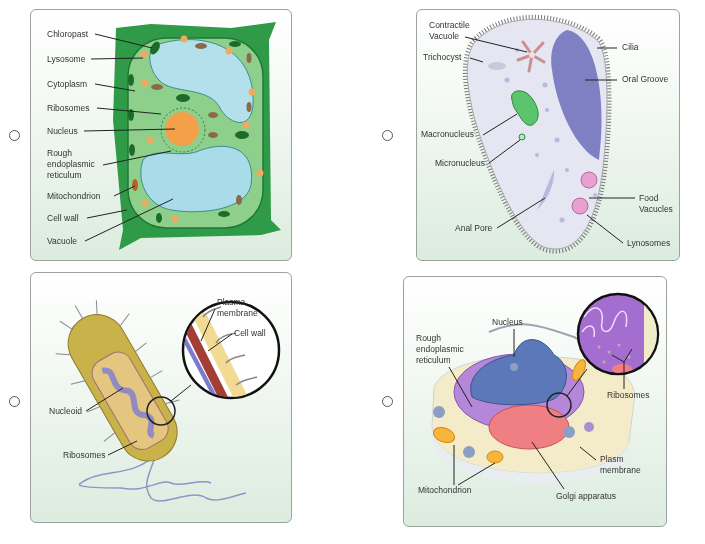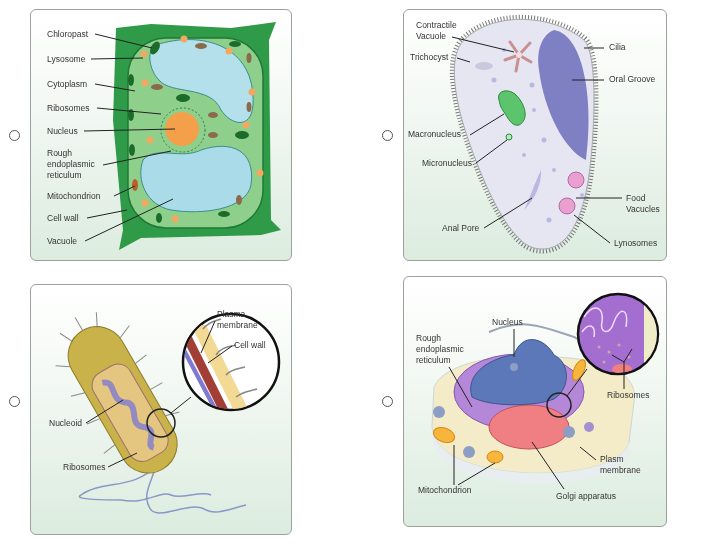--- a/index.html
+++ b/index.html
@@ -89,21 +89,21 @@
       <text class="lbl" x="16" y="211">Cell wall</text>
       <line class="leader" x1="56" y1="208" x2="96" y2="200"></line>
       <text class="lbl" x="16" y="234">Vacuole</text>
       <line class="leader" x1="54" y1="231" x2="142" y2="189"></line>
     </svg>
   </div>
 </div>
 
 <div class="option">
   <div class="radio" style="left:382px;top:130px;"></div>
-  <div class="panel" style="left:403px;top:9px;width:262px;height:250px;">
+  <div class="panel" style="left:416px;top:9px;width:262px;height:250px;">
     <svg width="262" height="250">
 
       <path d="M60 30 C90 0 150 5 180 30 C195 45 190 130 185 165 C178 215 160 245 130 238 C100 230 70 150 58 110 C50 80 45 45 60 30 Z" fill="none" stroke="#777" stroke-width="9" stroke-dasharray="1 2"></path>
       <path d="M60 30 C90 0 150 5 180 30 C195 45 190 130 185 165 C178 215 160 245 130 238 C100 230 70 150 58 110 C50 80 45 45 60 30 Z" fill="#e6e6f3" stroke="#aaa" stroke-width="1"></path>
       <path d="M150 20 C180 25 190 90 182 150 C160 140 140 100 135 60 C132 40 138 25 150 20 Z" fill="#7f7fc4"></path>
 
       <g stroke="#c99090" stroke-width="3" stroke-linecap="round">
         <line x1="115" y1="45" x2="106" y2="32"></line>
           <line x1="115" y1="45" x2="126" y2="33"></line>
         <line x1="115" y1="45" x2="127" y2="52"></line>
@@ -152,21 +152,21 @@
       <text class="lbl" x="222" y="202">Vacucles</text>
       <line class="leader" x1="172" y1="188" x2="218" y2="188"></line>
       <text class="lbl" x="210" y="236">Lynosomes</text>
       <line class="leader" x1="170" y1="205" x2="206" y2="233"></line>
     </svg>
   </div>
 </div>
 
 <div class="option">
   <div class="radio" style="left:9px;top:396px;"></div>
-  <div class="panel" style="left:30px;top:284px;width:260px;height:249px;">
+  <div class="panel" style="left:30px;top:272px;width:260px;height:249px;">
     <svg width="260" height="249">
 
       <path d="M125 180 C120 200 110 210 120 225 C130 235 160 215 175 225 C185 230 195 225 215 220" stroke="#8a98c8" stroke-width="1.5" fill="none"></path>
       <path d="M125 180 C105 205 70 195 50 210 C40 215 80 215 90 215 C115 220 130 205 140 210 C150 215 170 205 180 210" stroke="#8a98c8" stroke-width="1.5" fill="none"></path>
 
       <g transform="rotate(-30 90 110)">
         <rect x="60" y="35" width="58" height="160" rx="29" fill="#c9b24a" stroke="#8c7a2a"></rect>
         <rect x="68" y="80" width="42" height="100" rx="14" fill="#e4c680" stroke="#9e6f72"></rect>
         <path d="M80 90 C95 95 75 110 92 120 C100 130 80 140 95 150 C105 160 85 165 92 172" stroke="#7d7ad0" stroke-width="6" fill="none" opacity="0.8"></path>
         <g stroke="#888" stroke-width="1">

